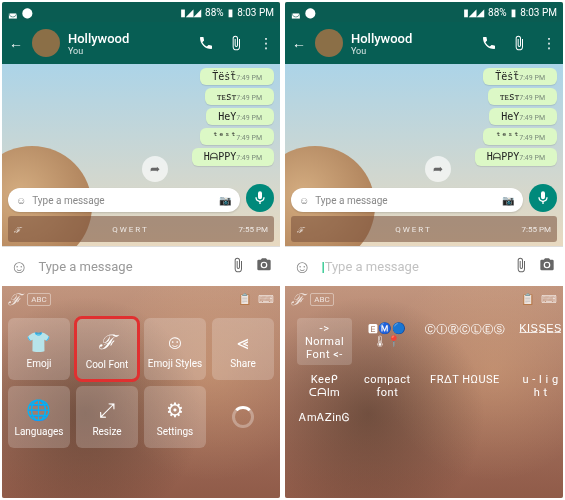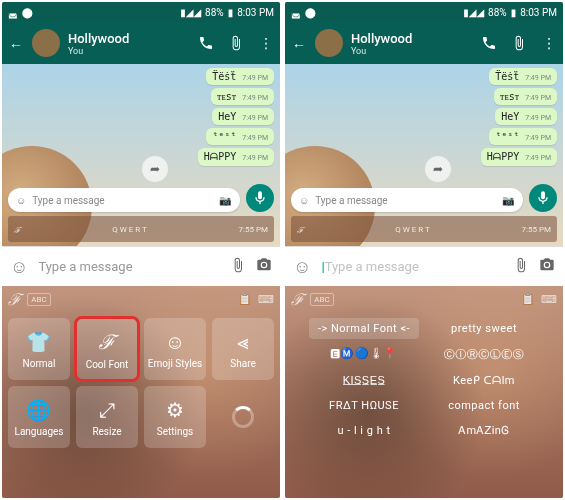--- a/index.html
+++ b/index.html
@@ -10,21 +10,21 @@
   .wa-header { height: 42px; background: #075E54; display: flex; align-items: center; padding: 0 6px; gap: 8px; color: #fff; }
   .avatar { width: 28px; height: 28px; border-radius: 50%; background: #8b6f47; }
   .wa-title { flex: 1; }
   .wa-title .name { font-size: 13px; font-weight: 500; }
   .wa-title .sub { font-size: 9px; opacity: .85; }
   .wa-icons { display: flex; gap: 14px; }
   .ico { width: 16px; height: 16px; display: inline-flex; align-items: center; justify-content: center; font-size: 14px; }
   .chat-bg { position: relative; height: 182px; background: linear-gradient(180deg, #acd4e8 0%, #e8d9c0 100%); overflow: hidden; }
   .shell { position: absolute; left: -30px; bottom: -20px; width: 120px; height: 120px; border-radius: 50%; background: radial-gradient(circle at 40% 40%, #d4a878, #9c6840); opacity: .9; }
   .bubble-col { position: absolute; right: 6px; top: 4px; display: flex; flex-direction: column; gap: 3px; align-items: flex-end; }
-  .msg { background: #DCF8C6; border-radius: 6px; padding: 3px 6px; font-size: 10px; display: flex; gap: 6px; align-items: baseline; box-shadow: 0 1px 1px rgba(0,0,0,.1); }
+  .msg { background: #DCF8C6; border-radius: 6px; padding: 3px 12px; font-size: 10px; display: flex; align-items: baseline; box-shadow: 0 1px 1px rgba(0,0,0,.1); }
   .msg .t { font-family: monospace; font-size: 10px; color: #222; }
   .msg .tm { font-size: 7px; color: #7a8a7a; text-align: right; }
   .preview-input { position: absolute; left: 6px; right: 40px; bottom: 34px; height: 24px; background: #fff; border-radius: 12px; display: flex; align-items: center; padding: 0 8px; font-size: 10px; color: #888; gap: 6px; box-shadow: 0 1px 2px rgba(0,0,0,.15); }
   .preview-input .flex { flex: 1; }
   .preview-mic { position: absolute; right: 6px; bottom: 34px; width: 28px; height: 28px; border-radius: 50%; background: #00897b; display: flex; align-items: center; justify-content: center; color: #fff; }
   .preview-kb { position: absolute; left: 6px; right: 6px; bottom: 4px; height: 26px; background: rgba(120,80,60,.55); border-radius: 3px; display: flex; align-items: center; padding: 0 6px; font-size: 8px; color: rgba(255,255,255,.8); justify-content: space-between; }
   .fwd-badge { position: absolute; left: 140px; top: 92px; width: 26px; height: 26px; border-radius: 50%; background: rgba(255,255,255,.65); display: flex; align-items: center; justify-content: center; color: #666; font-size: 12px; }
   .input-row { height: 40px; background: #fff; display: flex; align-items: center; padding: 0 8px; gap: 10px; border-top: 1px solid #ddd; }
   .input-row .emoji { color: #888; font-size: 18px; }
   .input-row .ph { flex: 1; color: #999; font-size: 13px; }
@@ -34,21 +34,21 @@
   .palm-bg { position: absolute; inset: 0; background: radial-gradient(circle at 30% 60%, rgba(40,30,20,.4), transparent 50%), radial-gradient(circle at 75% 40%, rgba(255,200,140,.25), transparent 45%); }
   .kb-top { position: relative; height: 26px; display: flex; align-items: center; padding: 0 6px; gap: 6px; color: rgba(255,255,255,.75); font-size: 11px; }
   .kb-top .f { font-family: serif; font-style: italic; font-size: 16px; }
   .kb-top .abc { font-size: 8px; border: 1px solid rgba(255,255,255,.4); padding: 1px 3px; border-radius: 2px; }
   .kb-top .spacer { flex: 1; }
   .grid { position: relative; display: grid; grid-template-columns: repeat(4, 1fr); gap: 6px; padding: 6px; }
   .grid .cell { aspect-ratio: 1; background: rgba(255,255,255,.2); border-radius: 6px; display: flex; flex-direction: column; align-items: center; justify-content: center; gap: 4px; color: #fff; font-size: 10px; }
   .grid .cell .cico { font-size: 20px; }
   .grid .cell.nobox { background: transparent; }
   .grid .cell.highlight { outline: 3px solid #e03030; outline-offset: -1px; }
-  .font-list { position: relative; display: grid; grid-template-columns: 1fr 1fr; gap: 4px 10px; padding: 6px 24px; }
+  .font-list { position: relative; display: grid; grid-template-columns: 1fr 1fr 1fr 1fr; gap: 4px 10px; padding: 6px 12px; }
   .font-list .fi { color: #fff; font-size: 11px; text-align: center; padding: 4px 2px; letter-spacing: .5px; }
   .font-list .fi.sel { background: rgba(255,255,255,.18); border-radius: 4px; }
   .spinner { width: 22px; height: 22px; border: 3px solid rgba(255,255,255,.3); border-top-color: #fff; border-radius: 50%; }
   svg { width: 16px; height: 16px; fill: currentColor; }
 </style>
 </head>
 <body>
 
 <div class="phone">
   <div class="status-bar">
@@ -144,21 +144,21 @@
     <div class="kb-top">
       <span class="f">ℱ</span>
       <span class="abc">ABC</span>
       <span class="spacer"></span>
       <span>📋</span>
       <span>⌨</span>
     </div>
     <div class="grid">
       <div class="cell">
           <span class="cico">👕</span>
-          <span>Normal</span>
+          <span>Emoji</span>
         </div>
       <div class="cell highlight">
           <span class="cico" style="font-family:serif;font-style:italic">ℱ</span>
           <span>Cool Font</span>
         </div>
       <div class="cell">
           <span class="cico">☺</span>
           <span>Emoji Styles</span>
         </div>
       <div class="cell">
@@ -277,24 +277,23 @@
     <div class="palm-bg"></div>
     <div class="kb-top">
       <span class="f">ℱ</span>
       <span class="abc">ABC</span>
       <span class="spacer"></span>
       <span>📋</span>
       <span>⌨</span>
     </div>
     <div class="font-list">
       <div class="fi sel">-&gt; Normal Font &lt;-</div>
-      <div class="fi">pretty sweet</div>
       <div class="fi">🅴Ⓜ️🔵🌡📍</div>
       <div class="fi">ⒸⒾⓇⒸⓁⒺⓈ</div>
       <div class="fi">K̲I̲S̲S̲E̲S̲</div>
       <div class="fi">Keeᑭ ᑕᗩlm</div>
+      <div class="fi">compact font</div>
       <div class="fi">FRΔT HΩUSE</div>
-      <div class="fi">compact font</div>
       <div class="fi">u - l i g h t</div>
       <div class="fi">ᎪmᎪᏃᎥnᎶ</div>
     </div>
   </div>
 </div>
 
 </body></html>

